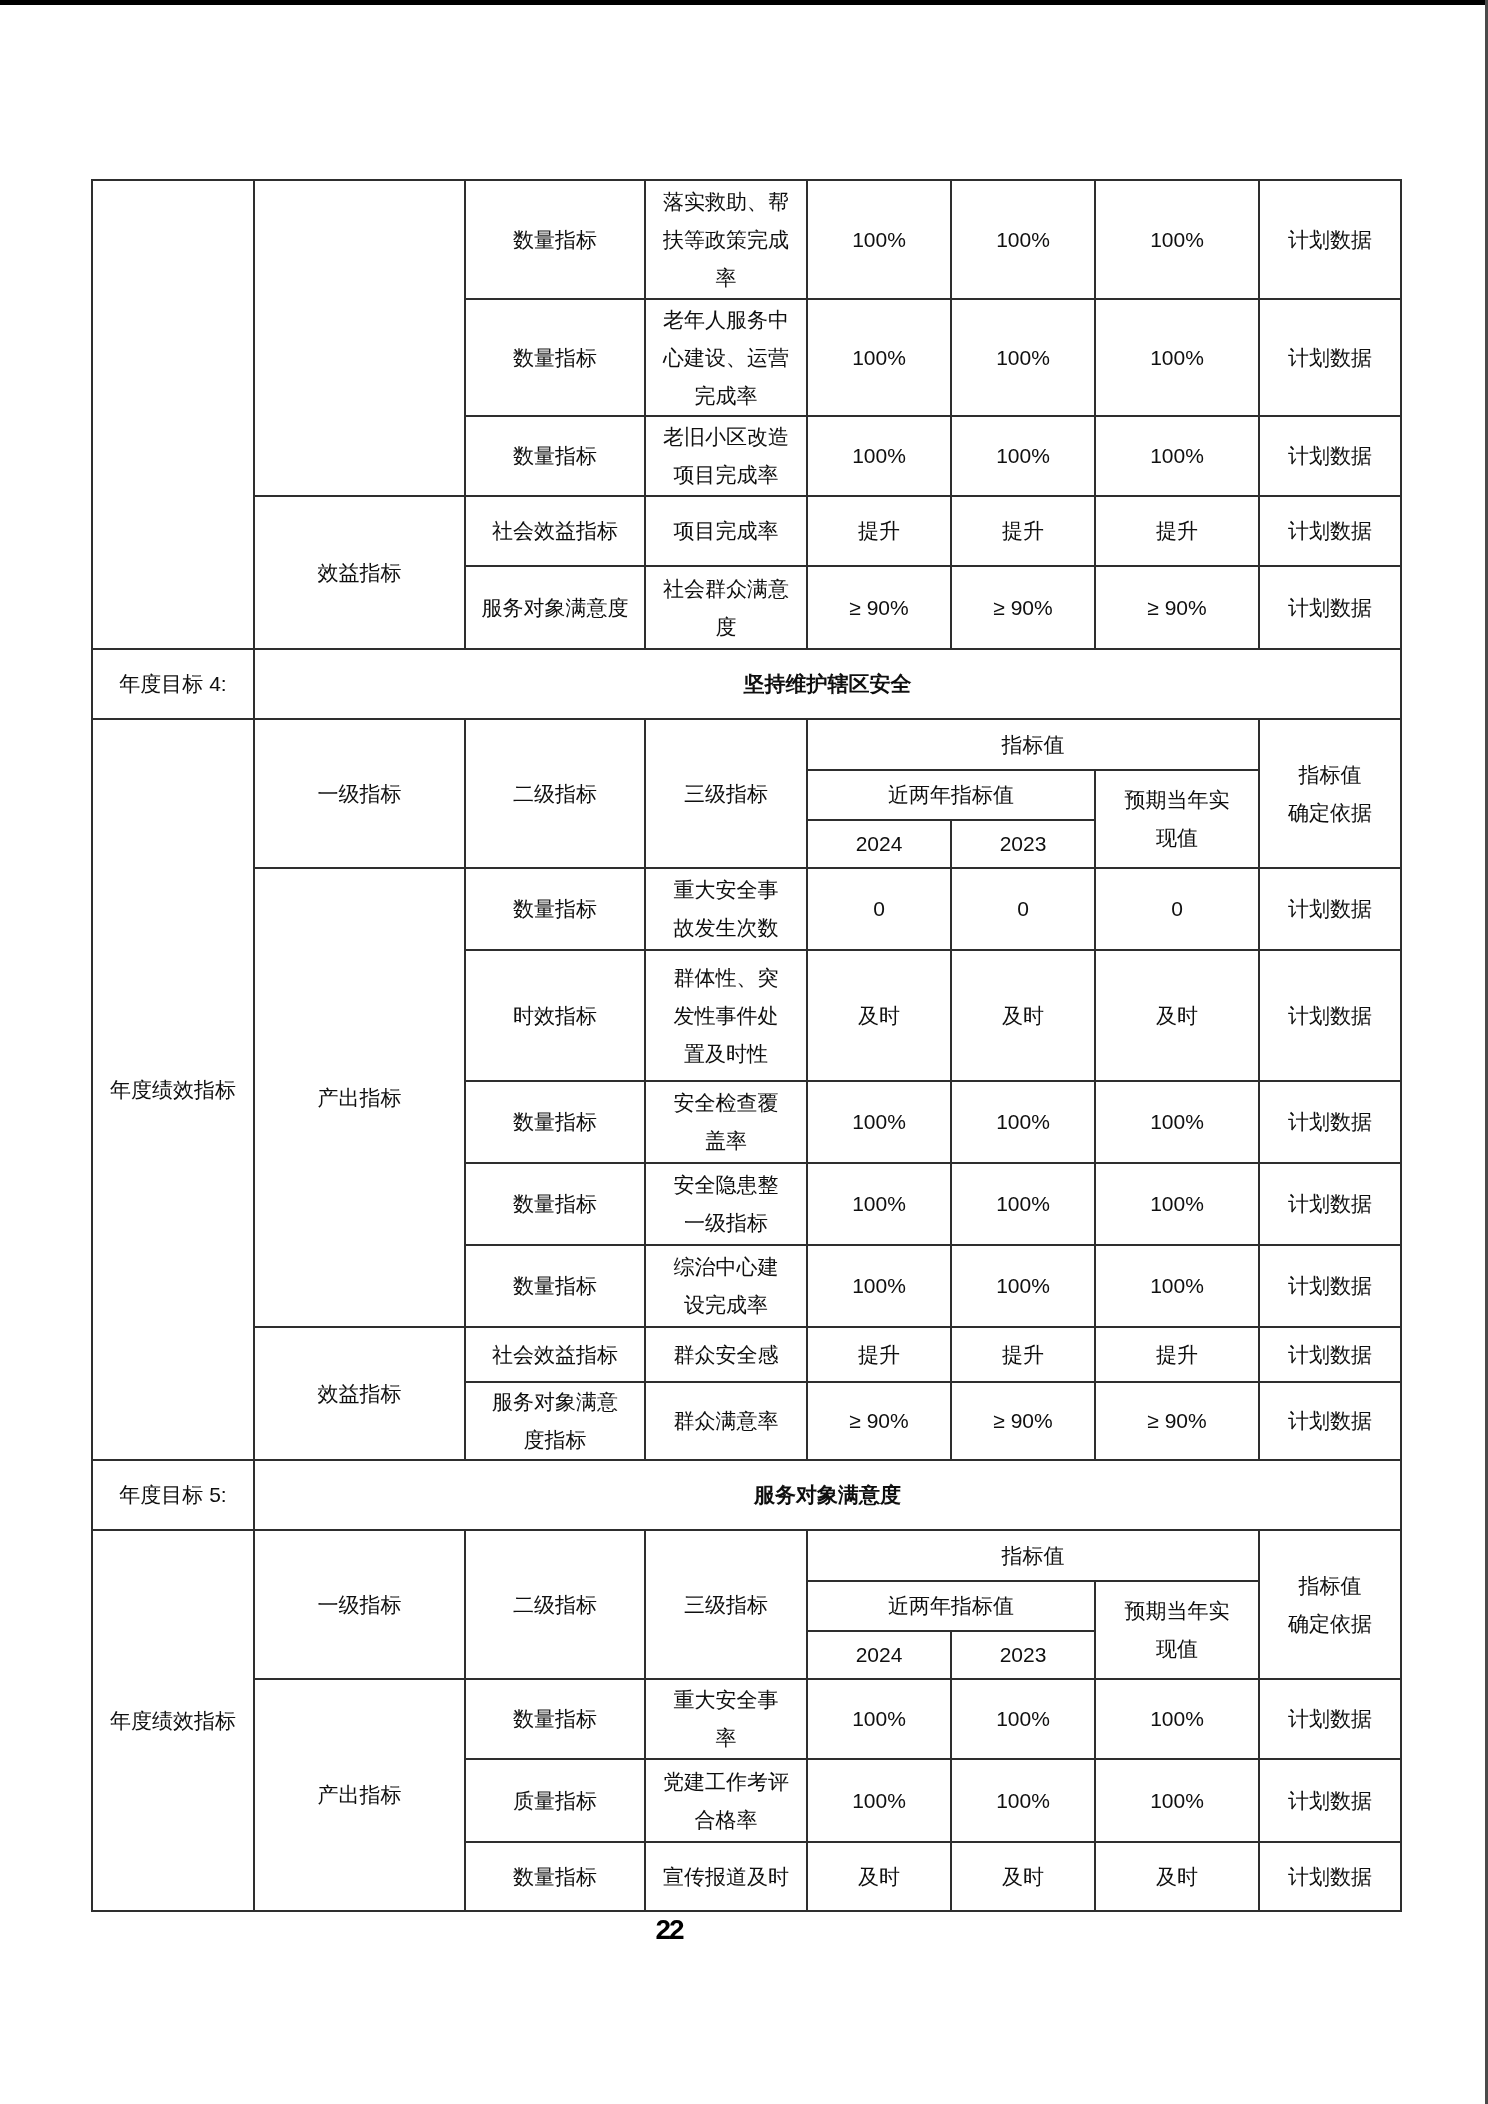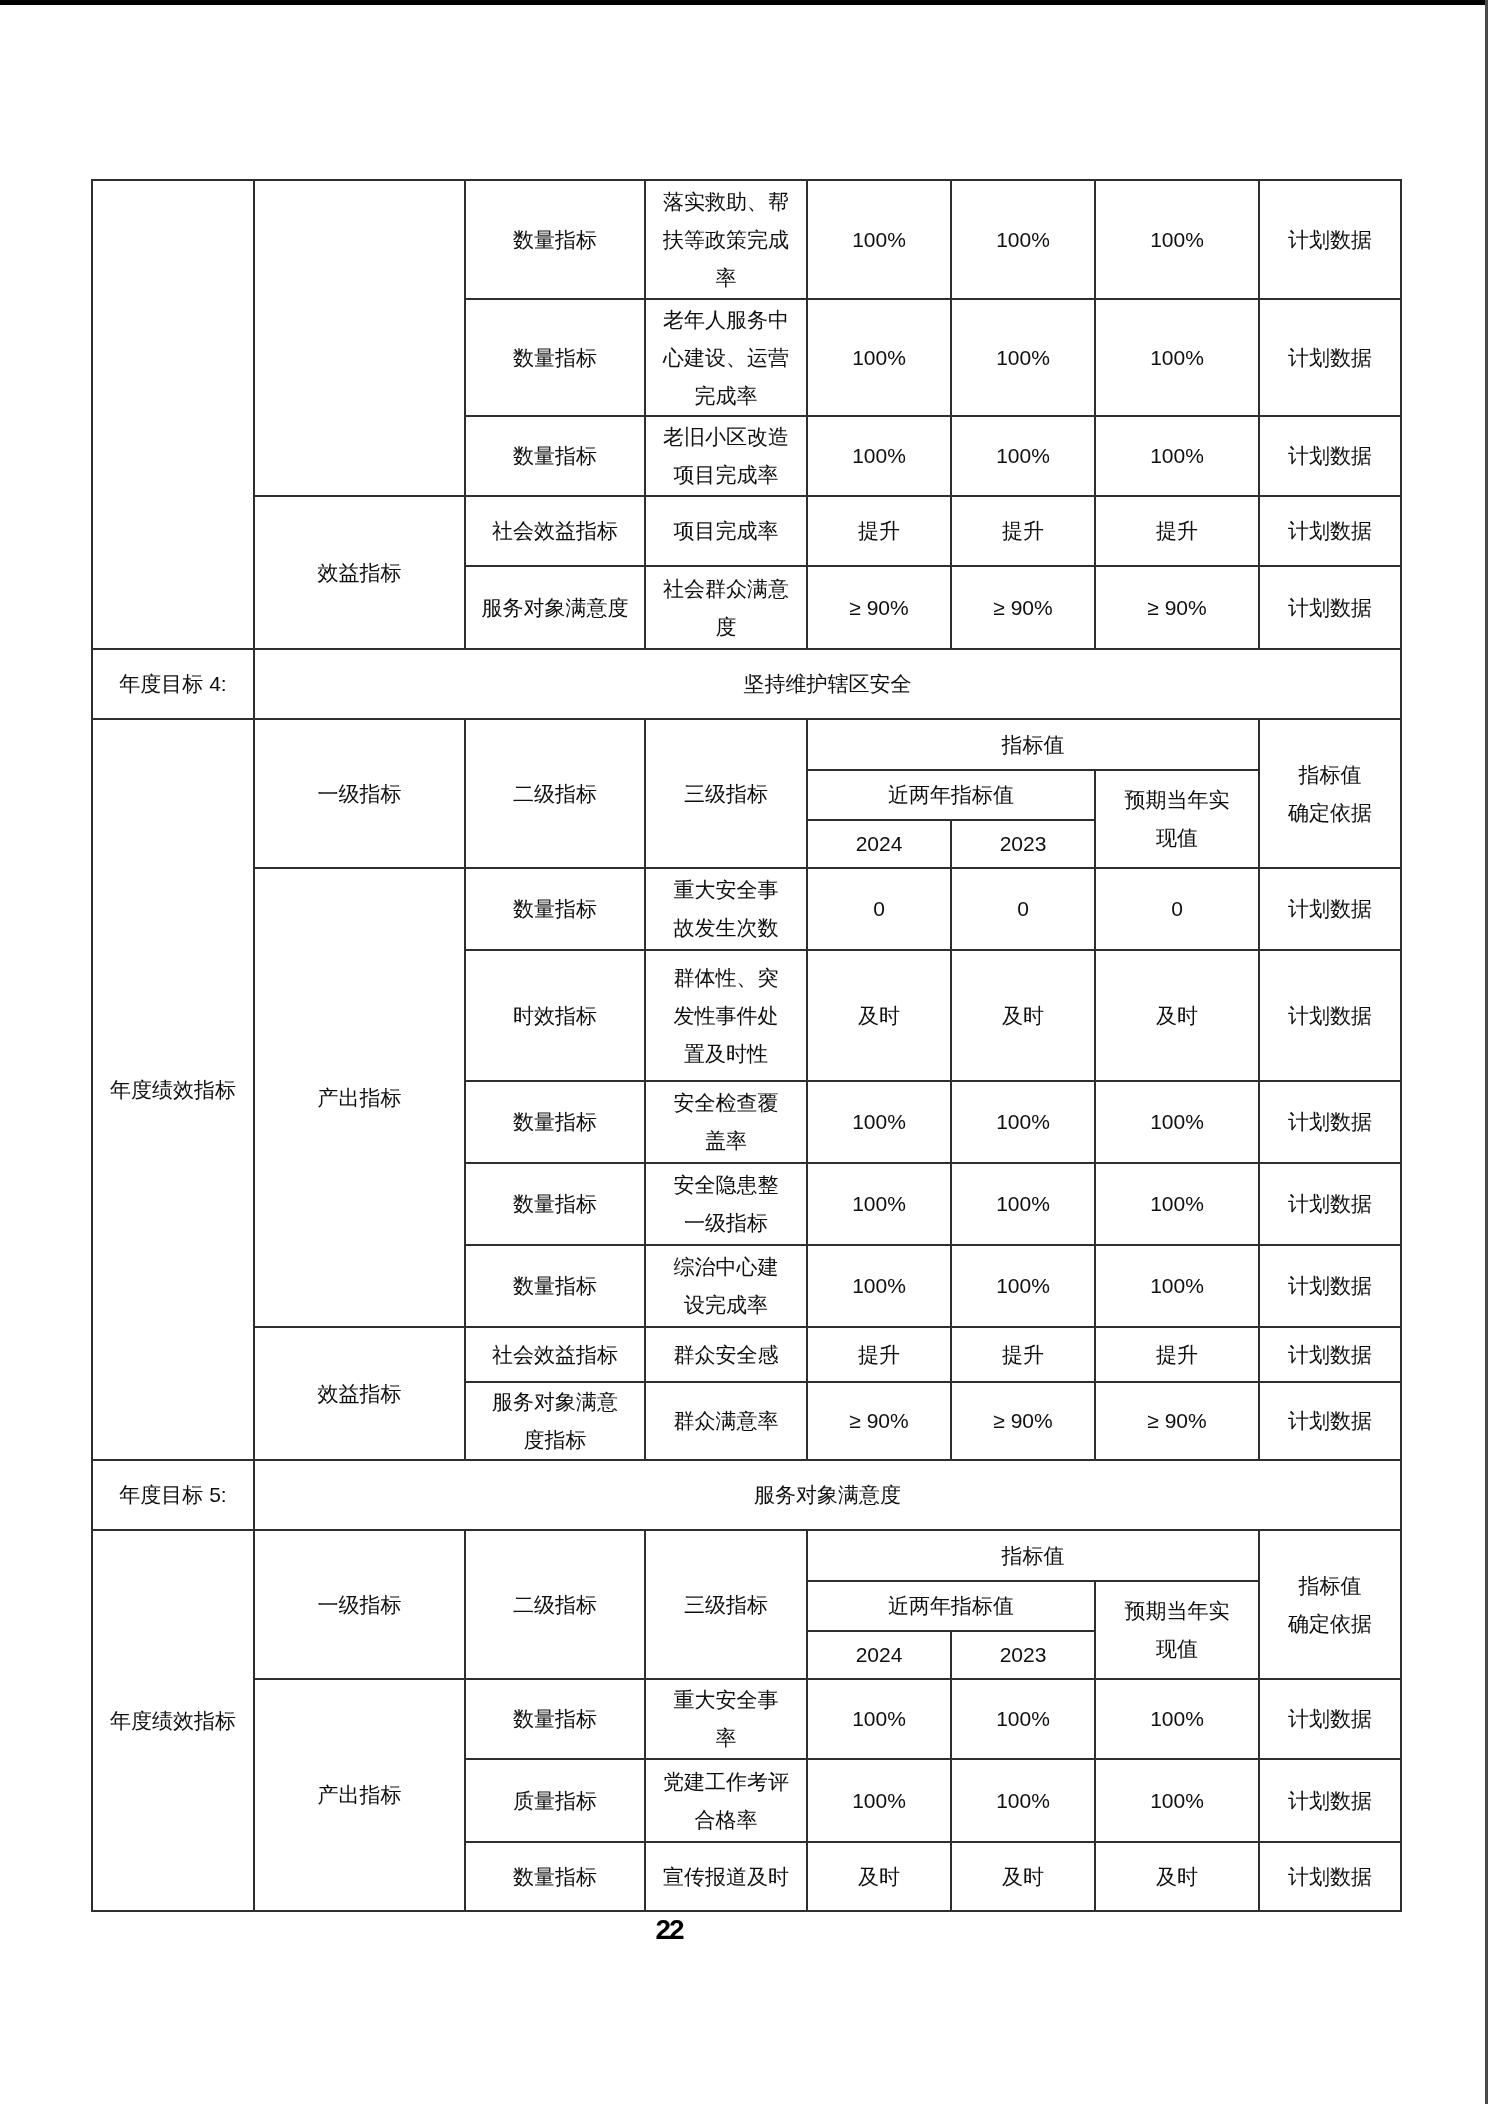--- a/index.html
+++ b/index.html
@@ -46,20 +46,21 @@
     font-size: 21px;
     line-height: 38px;
     color: #0f0f0f;
     white-space: pre-line;
     padding: 0 4px;
     overflow: hidden;
   }
   td.goal-value {
     text-align: left;
     padding-left: 18px;
+    font-weight: bold;
   }
   
   .h119 { height: 119px; } .h117 { height: 117px; } .h80 { height: 80px; }
   .h70  { height: 70px;  } .h81  { height: 83px;  } .h51 { height: 51px; }
   .h50  { height: 50px;  } .h48  { height: 48px;  } .h82 { height: 82px; }
   .h131 { height: 131px; } .h55  { height: 55px;  } .h79 { height: 69px; }
   .h69  { height: 69px;  }
   .page-number {
     position: absolute;
     left: 629px;

